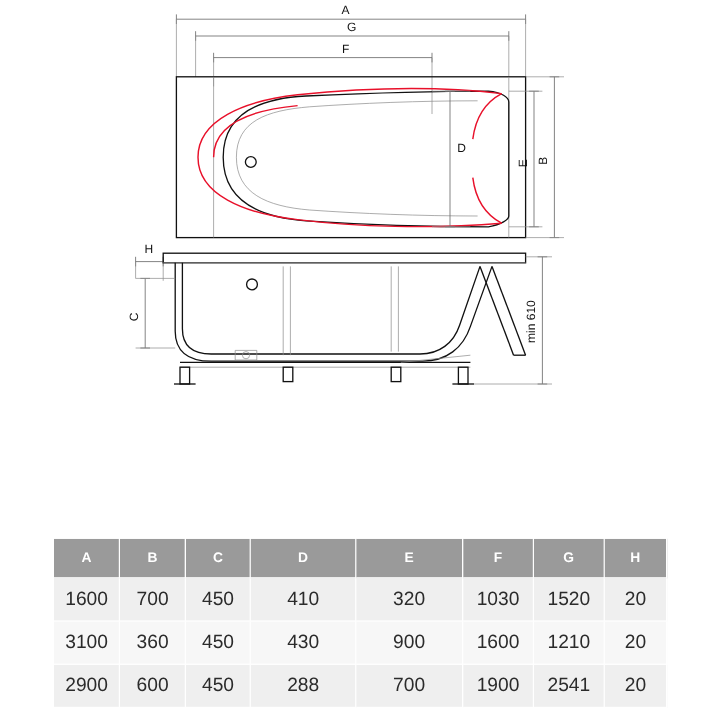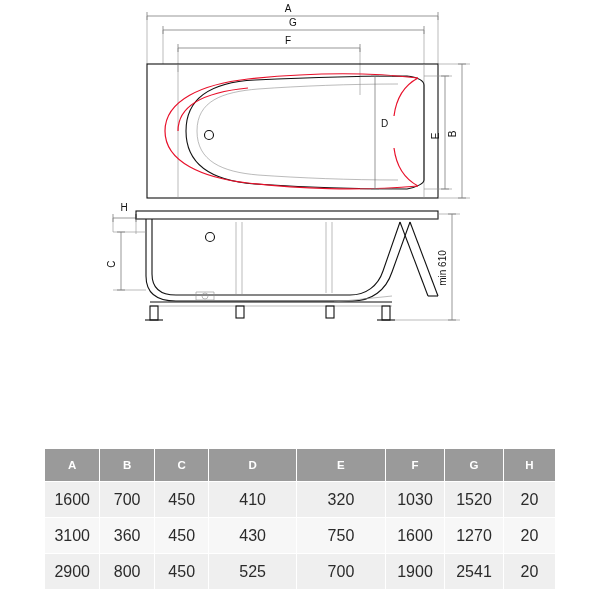--- a/index.html
+++ b/index.html
@@ -250,30 +250,30 @@
         <td>320</td>
         <td>1030</td>
         <td>1520</td>
         <td>20</td>
       </tr>
       <tr class="alt">
         <td>3100</td>
         <td>360</td>
         <td>450</td>
         <td>430</td>
-        <td>750</td>
+        <td>900</td>
         <td>1600</td>
-        <td>1270</td>
+        <td>1210</td>
         <td>20</td>
       </tr>
       <tr>
         <td>2900</td>
-        <td>800</td>
+        <td>600</td>
         <td>450</td>
-        <td>525</td>
+        <td>288</td>
         <td>700</td>
         <td>1900</td>
         <td>2541</td>
         <td>20</td>
       </tr>
     </tbody>
   </table>
 
 </div>
 

